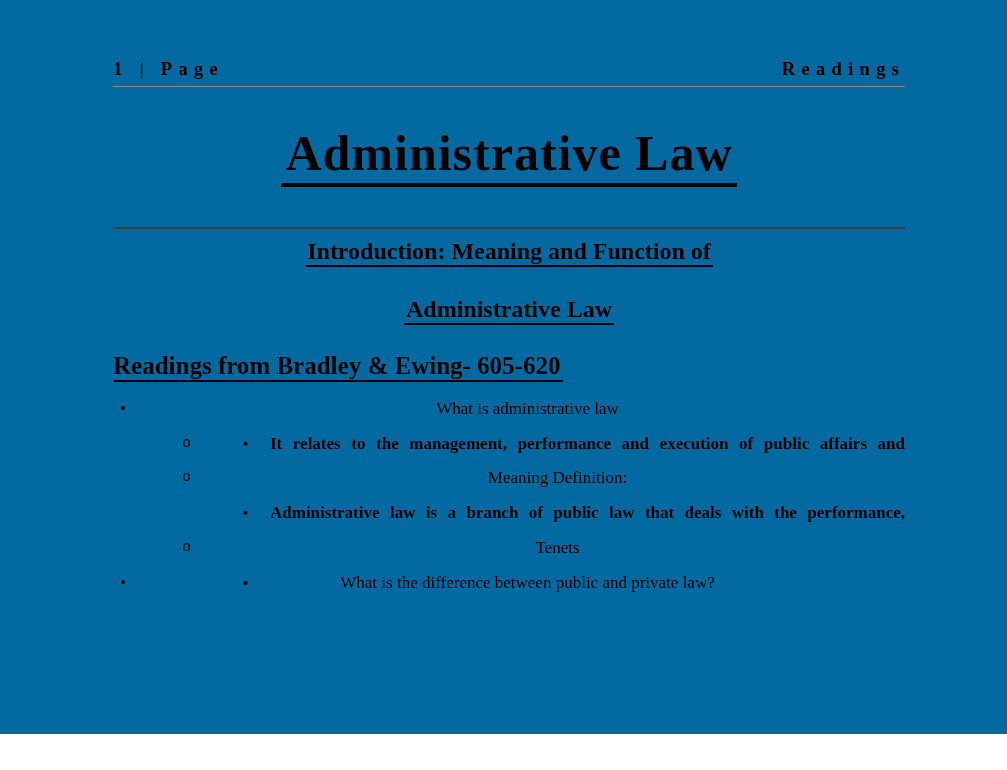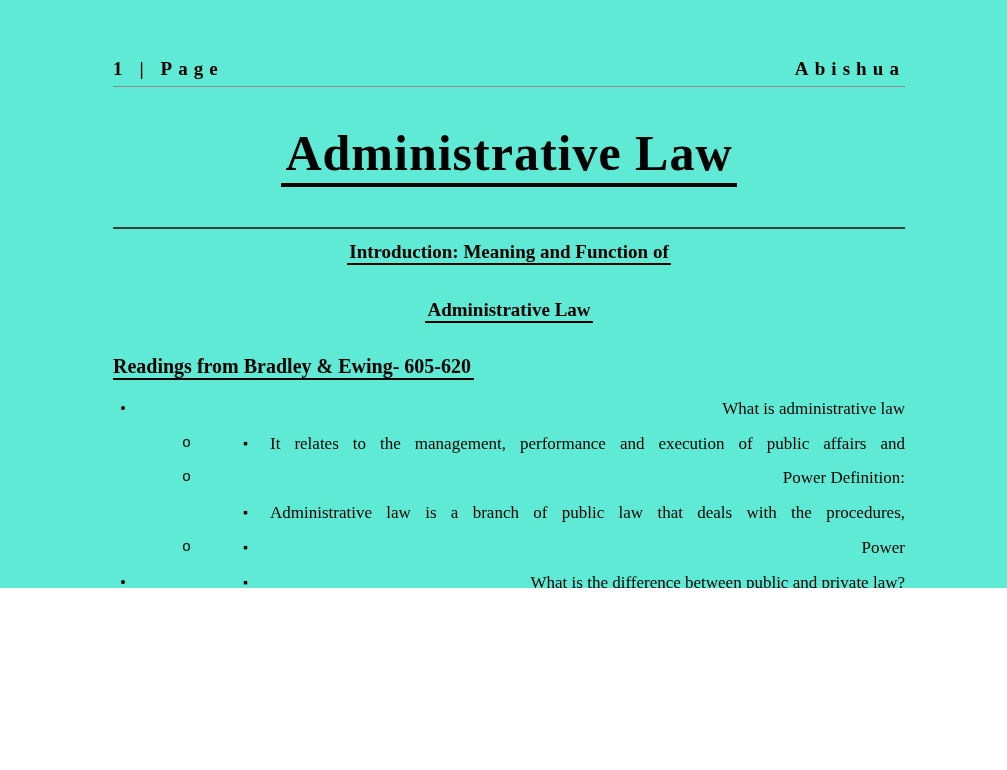--- a/index.html
+++ b/index.html
@@ -3,22 +3,22 @@
 <meta charset="utf-8">
 <style>
   html, body {
     margin: 0;
     padding: 0;
     background: #ffffff;
   }
   .page {
     position: relative;
     width: 1007px;
-    height: 588px;
-    background: #5eead4;
+    height: 734px;
+    background: #0369a1;
     overflow: hidden;
     font-family: "Liberation Serif", serif;
     color: #000000;
   }
   .content {
     margin-left: 113px;
     width: 792px;
   }
   
   .hdr {
@@ -49,35 +49,35 @@
   
   .separator {
     margin-top: 41px;
     border-top: 2px solid #3d3d3d;
     height: 0;
   }
   
   .subtitle {
     margin: 0;
     text-align: center;
-    font-size: 19px;
+    font-size: 24px;
     line-height: 31px;
     font-weight: bold;
   }
   .subtitle.first { margin-top: 7px; }
   .subtitle.second { margin-top: 27px; padding-bottom: 5px; }
   .subtitle .u {
     border-bottom: 2.5px solid #000;
     padding: 0 2px 1px 2px;
   }
   
   .section-heading {
     margin: 23px 0 0 0;
     padding-bottom: 5px;
-    font-size: 20px;
+    font-size: 25px;
     line-height: 26px;
     font-weight: bold;
   }
   .section-heading .u {
     border-bottom: 2.5px solid #000;
     padding: 0 3px 1px 0;
   }
   
   .list {
     margin-top: 8px;
@@ -92,36 +92,37 @@
   .item.l3 { padding-left: 157px; }
   .bullet {
     position: absolute;
     top: 0;
     line-height: 34.7px;
   }
   .item.l1 .bullet { left: 7px;   font-size: 17px; }
   .item.l2 .bullet { left: 69px;  font-size: 15px; font-family: "Liberation Mono", monospace; }
   .item.l3 .bullet { left: 130px; font-size: 14px; }
   .line {
-    text-align: right;
+    text-align: center;
   }
   .line.fill {
     text-align: justify;
     text-align-last: justify;
+    font-weight: bold;
   }
 </style>
 </head>
 <body>
 
 <div class="page">
   <div class="content">
 
     <div class="hdr">
       <span>1 | Page</span>
-      <span>Abishua</span>
+      <span>Readings</span>
     </div>
 
     <h1 class="title">
       <span class="u-thick">Administrative Law</span>
     </h1>
 
     <div class="separator"></div>
 
     <h2 class="subtitle first">
       <span class="u">Introduction: Meaning and Function of</span>
@@ -141,32 +142,32 @@
         </div>
         <div class="item l2">
           <span class="bullet">o</span>
         </div>
         <div class="item l3">
           <span class="bullet">▪</span>
           <div class="line fill">It relates to the management, performance and execution of public affairs and</div>
         </div>
         <div class="item l2">
           <span class="bullet">o</span>
-          <div class="line">Power Definition:</div>
+          <div class="line">Meaning Definition:</div>
         </div>
         <div class="item l3">
           <span class="bullet">▪</span>
-          <div class="line fill">Administrative law is a branch of public law that deals with the procedures,</div>
+          <div class="line fill">Administrative law is a branch of public law that deals with the performance,</div>
         </div>
         <div class="item l2">
           <span class="bullet">o</span>
+          <div class="line">Tenets</div>
         </div>
         <div class="item l3">
           <span class="bullet">▪</span>
-          <div class="line">Power</div>
         </div>
         <div class="item l3">
           <span class="bullet">▪</span>
         </div>
         <div class="item l1">
           <span class="bullet">•</span>
           <div class="line">What is the difference between public and private law?</div>
         </div>
       </div>
 

